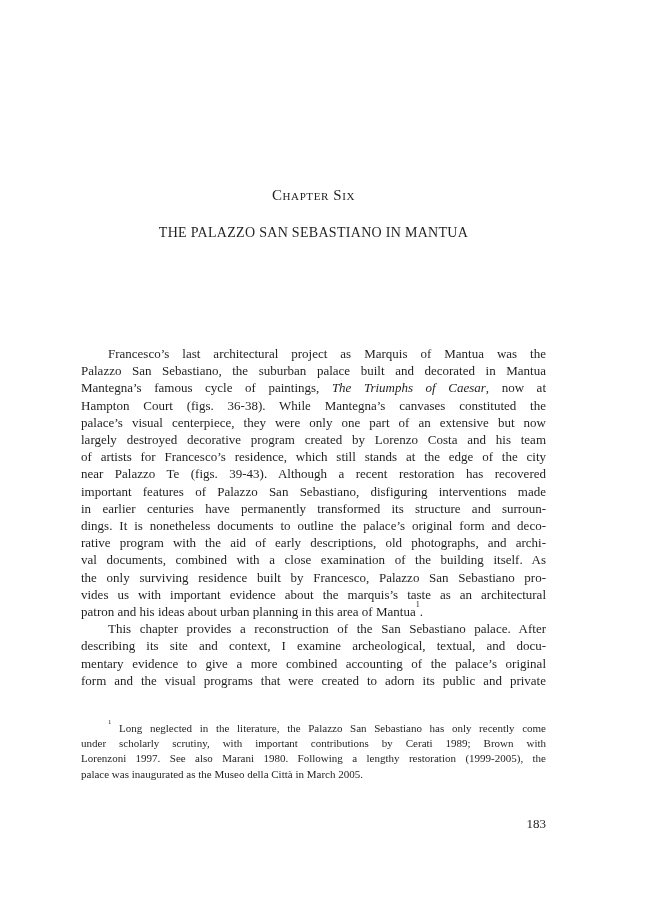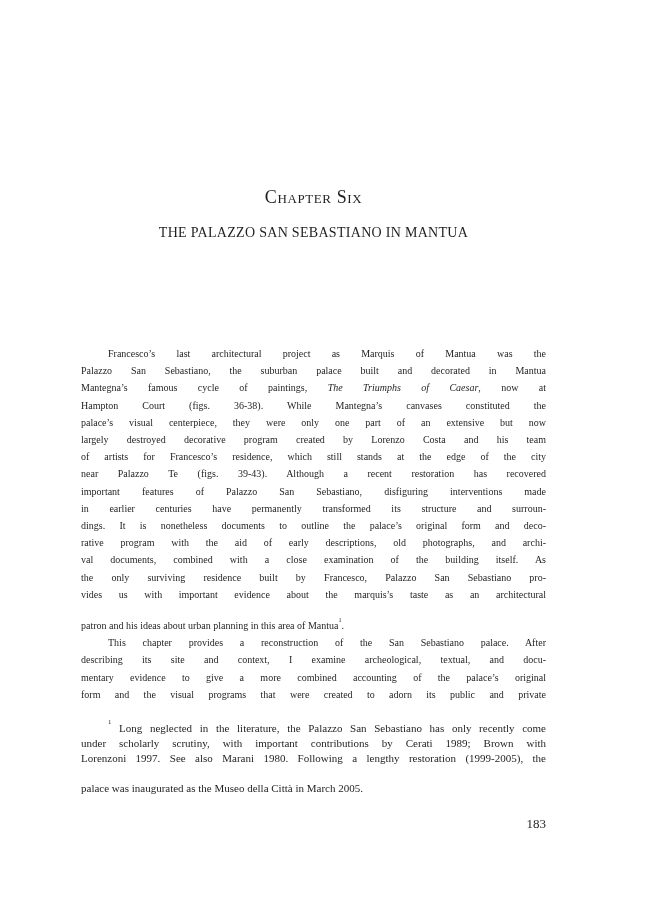--- a/index.html
+++ b/index.html
@@ -15,62 +15,61 @@
     font-family: "Liberation Serif", "DejaVu Serif", serif;
     color: #1f1f1f;
     overflow: hidden;
   }
   .chapter-heading {
     position: absolute;
     top: 187px;
     left: 81px;
     width: 465px;
     text-align: center;
-    font-size: 18px;
+    font-size: 15px;
     font-variant: small-caps;
     letter-spacing: 0.6px;
   }
   .chapter-title {
     position: absolute;
     top: 225px;
     left: 81px;
     width: 465px;
     text-align: center;
     font-size: 14px;
     letter-spacing: 0.3px;
   }
   .body-text {
     position: absolute;
     top: 345px;
     left: 81px;
     width: 465px;
   }
   .body-text .line {
-    font-size: 10px;
+    font-size: 13px;
     line-height: 17.2px;
   }
   .footnote {
     position: absolute;
     top: 721px;
     left: 81px;
     width: 465px;
   }
   .footnote .line {
     font-size: 11px;
     line-height: 15.2px;
   }
   .line {
     text-align: justify;
     text-align-last: justify;
     white-space: normal;
   }
   .line.nj {
     text-align: right;
     text-align-last: left;
-    margin-top: 14px;
   }
   .line.ind {
     text-indent: 27px;
   }
   .line em {
     font-style: italic;
   }
   .line sup {
     font-size: 0.62em;
     line-height: 0;

